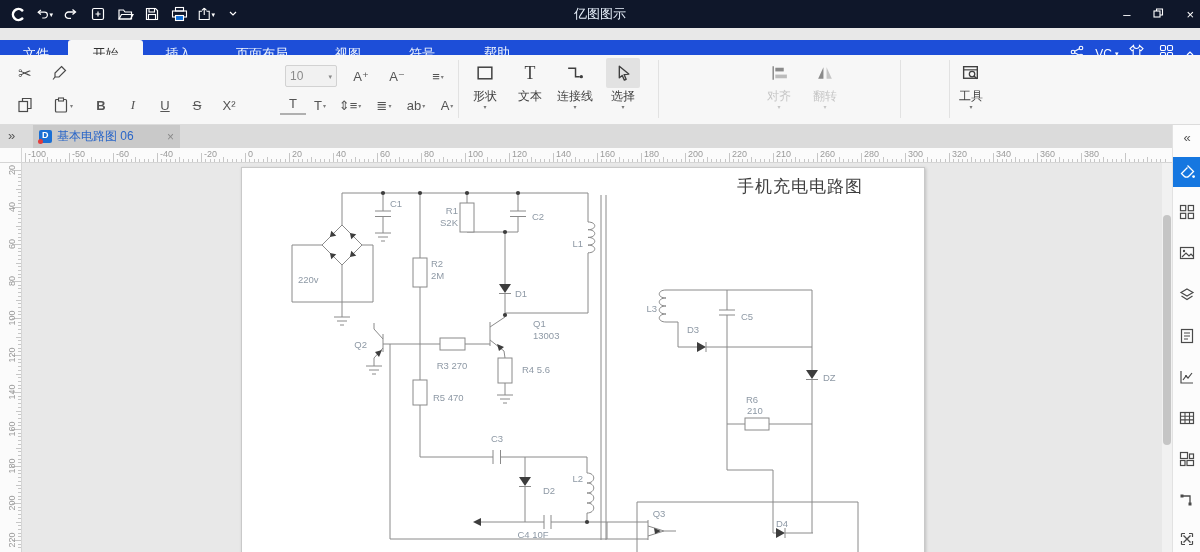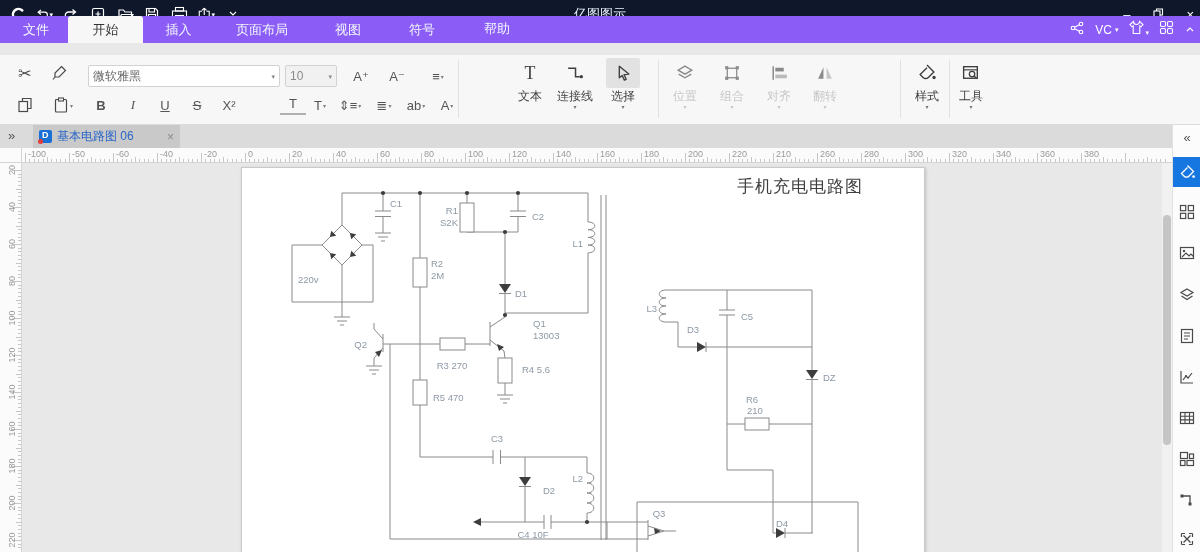--- a/index.html
+++ b/index.html
@@ -11,21 +11,21 @@
   .titlebar{position:absolute;left:0;top:0;width:1200px;height:28px;background:#0f172a;}
   .qat{position:absolute;left:8px;top:0;height:28px;display:flex;align-items:center;gap:9px;color:#fff;}
   .qat .ibtn{width:18px;height:18px;display:flex;align-items:center;justify-content:center;color:#fff;}
   .qat svg{display:block;}
   .caret{font-size:7px;color:#fff;line-height:1;}
   .apptitle{position:absolute;left:0;top:0;width:1200px;height:28px;line-height:28px;text-align:center;color:#e8f1fc;font-size:13px;pointer-events:none;}
   .winctrl{position:absolute;right:6px;top:0;height:28px;display:flex;align-items:center;gap:22px;color:#fff;}
   .winctrl span{font-size:13px;line-height:1;cursor:default;}
 
   
-  .menubar{position:absolute;left:0;top:16px;width:1200px;height:27px;background:#8b5cf6;}
+  .menubar{position:absolute;left:0;top:40px;width:1200px;height:27px;background:#1d4ed8;}
   .menu-item{position:absolute;top:0;height:27px;line-height:27px;color:#f2f7fd;font-size:13px;text-align:center;}
   .menu-item.active{background:#f7f7f7;color:#333;border-radius:3px 3px 0 0;}
   .menu-right{position:absolute;right:4px;top:0;height:27px;display:flex;align-items:center;gap:10px;color:#fff;}
   .menu-right .vc{font-size:12px;display:flex;align-items:center;gap:3px;}
 
   
   .ribbon{position:absolute;left:0;top:55px;width:1200px;height:70px;background:#f7f7f7;border-bottom:1px solid #dcdcdc;}
   .rdiv{position:absolute;top:5px;height:58px;width:1px;background:#e2e2e2;}
   .sbtn{position:absolute;width:26px;height:24px;display:flex;align-items:center;justify-content:center;color:#4a4a4a;font-size:14px;}
   .sbtn svg{display:block;}
@@ -202,24 +202,20 @@
         </svg>
       </span>
     <span class="sbtn" style="left:46px;top:38px;width:34px;">
         <svg width="16" height="16" viewBox="0 0 16 16">
           <rect x="2.5" y="2.5" width="11" height="12.5" rx="1" stroke="#4a4a4a" stroke-width="1.2" fill="none"></rect>
           <rect x="5.5" y="1" width="5" height="3" stroke="#4a4a4a" stroke-width="1.1" fill="#f7f7f7"></rect>
         </svg>
         <span class="mini-caret">▾</span>
       </span>
 
-    <div class="combo" style="left:88px;top:10px;width:192px;">
-        <span>微软雅黑</span>
-        <span class="caret">▾</span>
-      </div>
     <div class="combo" style="left:285px;top:10px;width:52px;background:#f1f1f1;color:#8a8a8a;">
         <span>10</span>
         <span class="caret">▾</span>
       </div>
     <span class="sbtn fmt" style="left:348px;top:9px;">A⁺</span>
     <span class="sbtn fmt" style="left:384px;top:9px;">A⁻</span>
     <span class="sbtn" style="left:422px;top:9px;width:32px;">
         <span class="fmt">≡</span>
         <span class="mini-caret">▾</span>
       </span>
@@ -248,20 +244,29 @@
         <span class="fmt">ab</span>
         <span class="mini-caret">▾</span>
       </span>
     <span class="sbtn" style="left:434px;top:38px;width:26px;">
         <span class="fmt">A</span>
         <span class="mini-caret">▾</span>
       </span>
 
     <div class="rdiv" style="left:458px;"></div>
 
+    <div class="bigbtn" style="left:462px;">
+      <div class="bicon">
+          <svg width="20" height="20" viewBox="0 0 19 19">
+            <rect x="3" y="4" width="13" height="11" stroke="currentColor" stroke-width="1.4" fill="none"></rect>
+          </svg>
+        </div>
+      <div class="blabel">形状</div>
+        <div class="bcaret">▾</div>
+    </div>
     <div class="bigbtn" style="left:507px;">
       <div class="bicon">
           <svg width="20" height="20" viewBox="0 0 19 19">
             <text x="9.5" y="15" text-anchor="middle" font-size="17" font-family="'Liberation Serif',serif" fill="currentColor">T</text>
           </svg>
         </div>
       <div class="blabel">文本</div>
         <div class="bcaret">&nbsp;</div>
     </div>
     <div class="bigbtn" style="left:552px;">
@@ -279,43 +284,20 @@
           <svg width="20" height="20" viewBox="0 0 19 19">
             <path d="M6 3 L15 10.5 L10.5 11 L12.5 15.5 L10.8 16.3 L8.8 11.8 L6 14 Z" stroke="#3f3f3f" stroke-width="1.3" fill="none" stroke-linejoin="round"></path>
           </svg>
         </div>
       <div class="blabel">选择</div>
         <div class="bcaret">▾</div>
     </div>
 
     <div class="rdiv" style="left:658px;"></div>
 
-    <div class="bigbtn dis" style="left:662px;">
-      <div class="bicon" style="color:#8a8a8a">
-          <svg width="20" height="20" viewBox="0 0 19 19">
-            <path d="M9.5 3 L16 6.8 L9.5 10.6 L3 6.8 Z" stroke="currentColor" stroke-width="1.3" fill="none"></path>
-            <path d="M3.5 10.5 L9.5 14 L15.5 10.5" stroke="currentColor" stroke-width="1.3" fill="none"></path>
-          </svg>
-        </div>
-      <div class="blabel">位置</div>
-        <div class="bcaret">▾</div>
-    </div>
-    <div class="bigbtn dis" style="left:709px;">
-      <div class="bicon" style="color:#8a8a8a">
-          <svg width="20" height="20" viewBox="0 0 19 19">
-            <rect x="5" y="5" width="9" height="9" stroke="currentColor" stroke-width="1.2" fill="none"></rect>
-            <rect x="3" y="3" width="3" height="3" fill="currentColor"></rect>
-            <rect x="13" y="3" width="3" height="3" fill="currentColor"></rect>
-            <rect x="3" y="13" width="3" height="3" fill="currentColor"></rect>
-            <rect x="13" y="13" width="3" height="3" fill="currentColor"></rect>
-          </svg>
-        </div>
-      <div class="blabel">组合</div>
-        <div class="bcaret">▾</div>
-    </div>
     <div class="bigbtn dis" style="left:756px;">
       <div class="bicon" style="color:#8a8a8a">
           <svg width="20" height="20" viewBox="0 0 19 19">
             <path d="M4 3 V16" stroke="currentColor" stroke-width="1.4"></path>
             <rect x="6" y="4.5" width="8" height="3.5" fill="currentColor"></rect>
             <rect x="6" y="11" width="11" height="3.5" fill="currentColor" opacity=".55"></rect>
           </svg>
         </div>
       <div class="blabel">对齐</div>
         <div class="bcaret">▾</div>
@@ -326,30 +308,20 @@
             <path d="M8 4 V15 H3 Z" fill="currentColor"></path>
             <path d="M11 4 V15 H16 Z" fill="currentColor" opacity=".45"></path>
           </svg>
         </div>
       <div class="blabel">翻转</div>
         <div class="bcaret">▾</div>
     </div>
 
     <div class="rdiv" style="left:900px;"></div>
 
-    <div class="bigbtn" style="left:905px;width:44px;">
-      <div class="bicon">
-          <svg width="20" height="20" viewBox="0 0 19 19">
-            <path d="M9.5 2 L16 8.5 L10.8 13.7 A3.6 3.6 0 0 1 5.7 13.7 L3 11 L9.5 4.5" stroke="currentColor" stroke-width="1.3" fill="none"></path>
-            <circle cx="16.2" cy="13.8" r="1.6" fill="currentColor"></circle>
-          </svg>
-        </div>
-      <div class="blabel">样式</div>
-        <div class="bcaret">▾</div>
-    </div>
     <div class="rdiv" style="left:949px;"></div>
     <div class="bigbtn" style="left:951px;width:40px;">
       <div class="bicon">
           <svg width="20" height="20" viewBox="0 0 19 19">
             <rect x="2.5" y="3.5" width="13" height="11" stroke="currentColor" stroke-width="1.3" fill="none"></rect>
             <path d="M2.5 6.5 H15.5" stroke="currentColor" stroke-width="1.1"></path>
             <circle cx="10.5" cy="10.5" r="2.6" stroke="currentColor" stroke-width="1.2" fill="none"></circle>
             <path d="M12.4 12.4 L15 15" stroke="currentColor" stroke-width="1.3"></path>
           </svg>
         </div>

